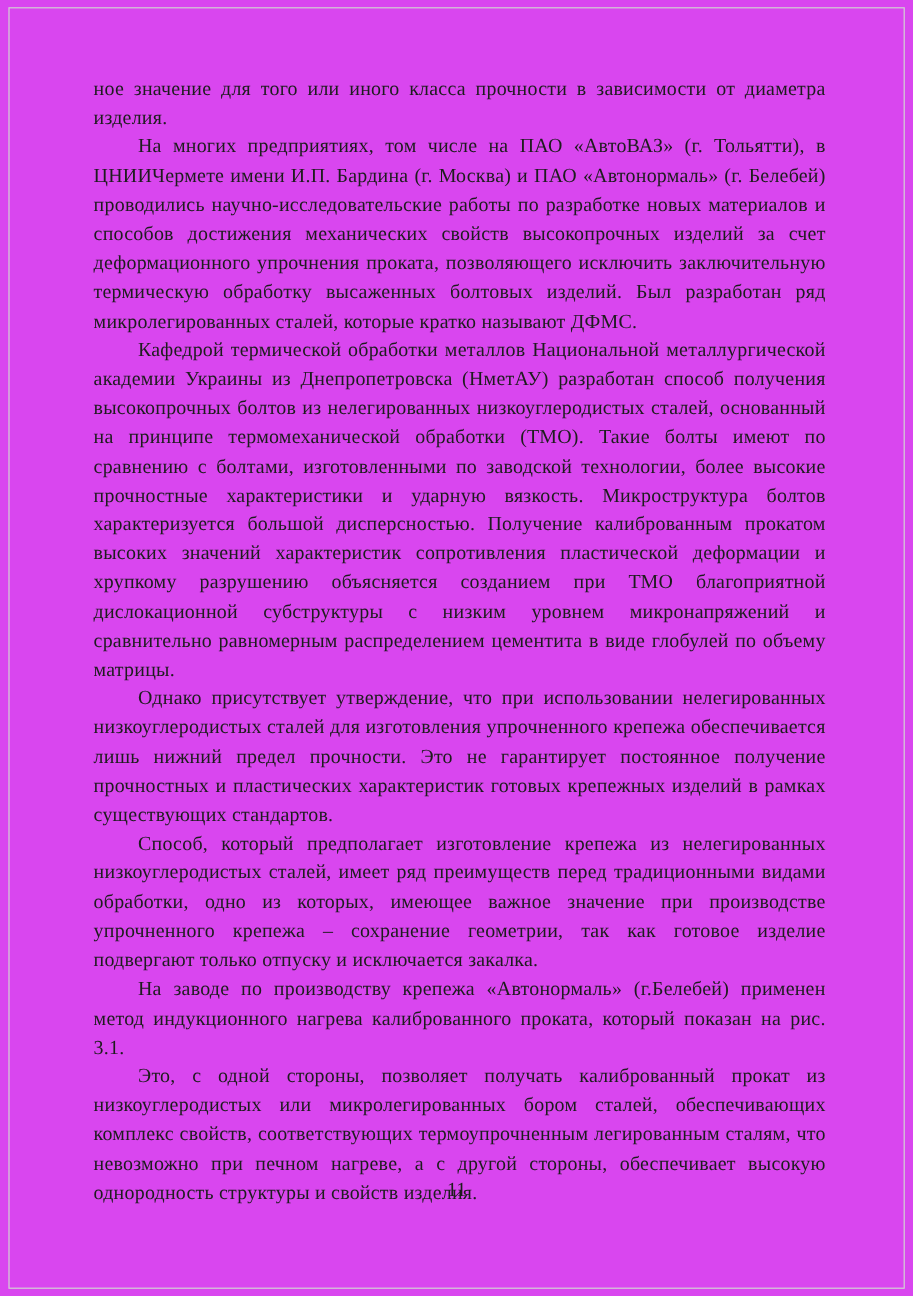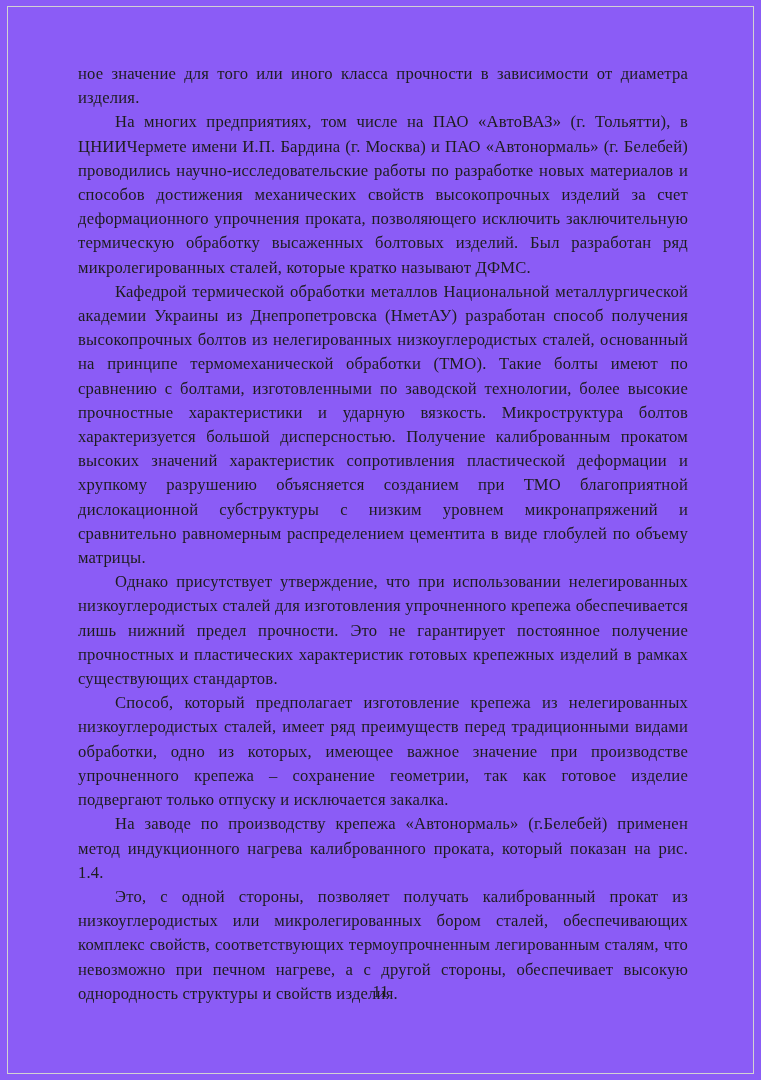--- a/index.html
+++ b/index.html
@@ -10,21 +10,21 @@
   body {
     width: 761px;
     height: 1080px;
     position: relative;
     font-family: "Liberation Serif", "DejaVu Serif", serif;
     overflow: hidden;
   }
   .scan-page {
     position: absolute;
     inset: 0;
-    background: #8b5cf6;
+    background: #d946ef;
   }
   .page-frame {
     position: absolute;
     left: 7px;
     top: 6px;
     right: 7px;
     bottom: 6px;
     border: 1px solid #d2d2d2;
     pointer-events: none;
   }
@@ -62,18 +62,18 @@
 
 <div class="scan-page">
   <div class="page-frame"></div>
 
   <div class="content">
     <p class="no-indent">ное значение для того или иного класса прочности в зависимости от диаметра изделия.</p>
     <p>На многих предприятиях, том числе на ПАО «АвтоВАЗ» (г. Тольятти), в ЦНИИЧермете имени И.П. Бардина (г. Москва) и ПАО «Автонормаль» (г. Белебей) проводились научно-исследовательские работы по разработке новых материалов и способов достижения механических свойств высокопрочных изделий за счет деформационного упрочнения проката, позволяющего исключить заключительную термическую обработку высаженных болтовых изделий. Был разработан ряд микролегированных сталей, которые кратко называют ДФМС.</p>
     <p>Кафедрой термической обработки металлов Национальной металлургической академии Украины из Днепропетровска (НметАУ) разработан способ получения высокопрочных болтов из нелегированных низкоуглеродистых сталей, основанный на принципе термомеханической обработки (ТМО). Такие болты имеют по сравнению с болтами, изготовленными по заводской технологии, более высокие прочностные характеристики и ударную вязкость. Микроструктура болтов характеризуется большой дисперсностью. Получение калиброванным прокатом высоких значений характеристик сопротивления пластической деформации и хрупкому разрушению объясняется созданием при ТМО благоприятной дислокационной субструктуры с низким уровнем микронапряжений и сравнительно равномерным распределением цементита в виде глобулей по объему матрицы.</p>
     <p>Однако присутствует утверждение, что при использовании нелегированных низкоуглеродистых сталей для изготовления упрочненного крепежа обеспечивается лишь нижний предел прочности. Это не гарантирует постоянное получение прочностных и пластических характеристик готовых крепежных изделий в рамках существующих стандартов.</p>
     <p>Способ, который предполагает изготовление крепежа из нелегированных низкоуглеродистых сталей, имеет ряд преимуществ перед традиционными видами обработки, одно из которых, имеющее важное значение при производстве упрочненного крепежа – сохранение геометрии, так как готовое изделие подвергают только отпуску и исключается закалка.</p>
-    <p>На заводе по производству крепежа «Автонормаль» (г.Белебей) применен метод индукционного нагрева калиброванного проката, который показан на рис. 1.4.</p>
+    <p>На заводе по производству крепежа «Автонормаль» (г.Белебей) применен метод индукционного нагрева калиброванного проката, который показан на рис. 3.1.</p>
     <p>Это, с одной стороны, позволяет получать калиброванный прокат из низкоуглеродистых или микролегированных бором сталей, обеспечивающих комплекс свойств, соответствующих термоупрочненным легированным сталям, что невозможно при печном нагреве, а с другой стороны, обеспечивает высокую однородность структуры и свойств изделия.</p>
   </div>
 
   <div class="page-number">11</div>
 </div>
 
 </body></html>

